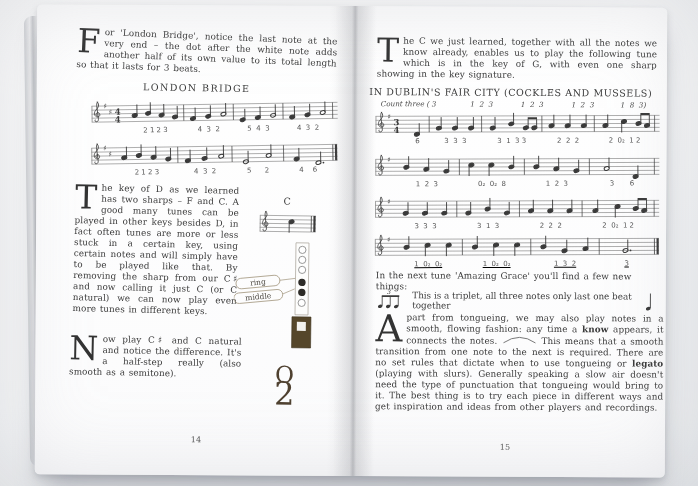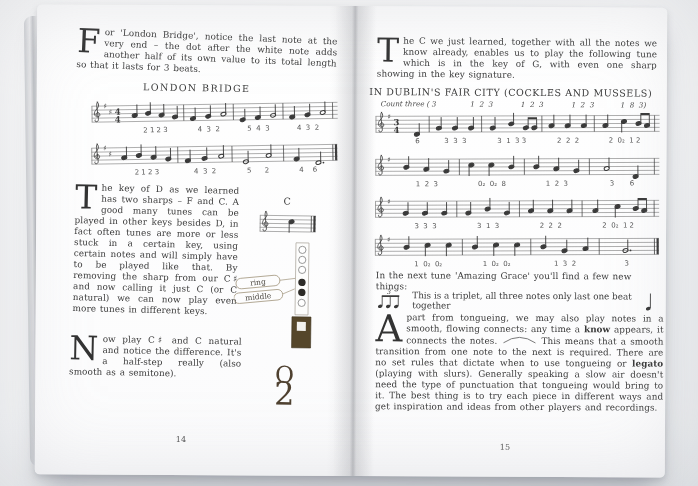--- a/index.html
+++ b/index.html
@@ -204,21 +204,21 @@
         <div class="big-symbol">
           <span class="sym-o">O</span>
           <span class="sym-2">2</span>
         </div>
       </div>
 
       <div class="abs para" style="left:34px;top:330px;width:172px;transform:rotate(0.8deg);">
         <span class="dropcap">N</span><span>ow play C♯ and C natural and notice the difference. It's a half-step really (also smooth as a semitone).</span>
       </div>
 
-      <div class="abs pagenum" style="left:96px;top:430px;">14</div>
+      <div class="abs pagenum" style="left:111px;top:430px;">14</div>
     </div>
 
     <div class="page page-right">
 
       <div class="abs para" style="left:22px;top:30px;width:280px;transform:rotate(0.3deg);">
         <span class="dropcap">T</span><span>he C we just learned, together with all the notes we know already, enables us to play the following tune which is in the key of G, with even one sharp showing in the key signature.</span>
       </div>
 
       <div class="abs title title-right" style="left:10px;top:80px;width:292px;">IN DUBLIN'S FAIR CITY (COCKLES AND MUSSELS)</div>
 
@@ -411,21 +411,21 @@
             <line x1="194.82631578947368" y1="19.4" x2="194.82631578947368" y2="9" stroke="#3a3a3a" stroke-width="0.9"></line>
             <ellipse cx="213.57894736842104" cy="18" rx="2.6" ry="1.8" fill="#3a3a3a" stroke="#3a3a3a" stroke-width="1" transform="rotate(-18 213.57894736842104 18)"></ellipse>
             <line x1="215.87894736842105" y1="17.4" x2="215.87894736842105" y2="7" stroke="#3a3a3a" stroke-width="0.9"></line>
             <line x1="227.26315789473682" y1="8" x2="227.26315789473682" y2="24" stroke="#3a3a3a" stroke-width="0.7"></line>
             <ellipse cx="253.53684210526313" cy="20" rx="2.6" ry="1.8" fill="none" stroke="#3a3a3a" stroke-width="1" transform="rotate(-18 253.53684210526313 20)"></ellipse>
             <line x1="255.83684210526314" y1="19.4" x2="255.83684210526314" y2="9" stroke="#3a3a3a" stroke-width="0.9"></line>
             <circle cx="258.53684210526313" cy="20" r="0.9" fill="#3a3a3a"></circle>
             <line x1="282.5" y1="8" x2="282.5" y2="24" stroke="#3a3a3a" stroke-width="0.8"></line>
             <rect x="284.6" y="8" width="2.2" height="16" fill="#3a3a3a"></rect>
           </svg>
-        <div class="nums" style="display: grid; grid-template-columns: 1fr 1fr 1fr 0.8fr; margin-left: 22px; margin-right: 6px;">
+        <div class="nums" style="display: grid; grid-template-columns: 1fr 1fr 1fr 0.8fr; margin-left: 22px; margin-right: 6px; text-decoration: underline;">
             <span>1  0₂  0₂</span>
             <span>1  0₂  0₂</span>
             <span>1  3  2</span>
             <span>3</span>
           </div>
       </div>
 
       <div class="abs para" style="left:22px;top:264px;width:288px;text-align:left;">In the next tune 'Amazing Grace' you'll find a few new things:</div>
 
       <div class="abs triplet-row" style="left:22px;top:281px;width:284px;">
@@ -440,21 +440,21 @@
           <line x1="25.3" y1="19.4" x2="25.3" y2="9" stroke="#3a3a3a" stroke-width="0.9"></line>
         </svg>
         <span class="cap">This is a triplet, all three notes only last one beat together</span>
         <svg class="qn" width="10" height="24" viewBox="0 0 10 24">
           <ellipse cx="4" cy="20" rx="2.7" ry="1.9" fill="#3a3a3a" transform="rotate(-18 4 20)"></ellipse>
           <line x1="6.4" y1="19.4" x2="6.4" y2="3" stroke="#3a3a3a" stroke-width="1"></line>
         </svg>
       </div>
 
       <div class="abs para" style="left:22px;top:306px;width:288px;">
-        <span class="dropcap dropcap-big">A</span><span>part from tongueing, we may also play notes in a smooth, flowing connects: any time a </span><b>know</b><span> appears, it connects the notes.</span><svg class="slur-svg" width="36" height="9" viewBox="0 0 36 9">
+        <span class="dropcap dropcap-big">A</span><span>part from tongueing, we may also play notes in a smooth, flowing fashion: any time a </span><b>know</b><span> appears, it connects the notes.</span><svg class="slur-svg" width="36" height="9" viewBox="0 0 36 9">
             <path d="M2,8 Q18,-3 34,8" fill="none" stroke="#6a6a6a" stroke-width="0.9"></path>
           </svg> <span>This means that a smooth transition from one note to the next is required. There are no set rules that dictate when to use tongueing or </span><b>legato</b><span> (playing with slurs). Generally speaking a slow air doesn't need the type of punctuation that tongueing would bring to it. The best thing is to try each piece in different ways and get inspiration and ideas from other players and recordings.</span>
       </div>
 
       <div class="abs pagenum" style="left:102px;top:436px;">15</div>
     </div>
 
     <div class="gutter"></div>
   </div>
 </div>

